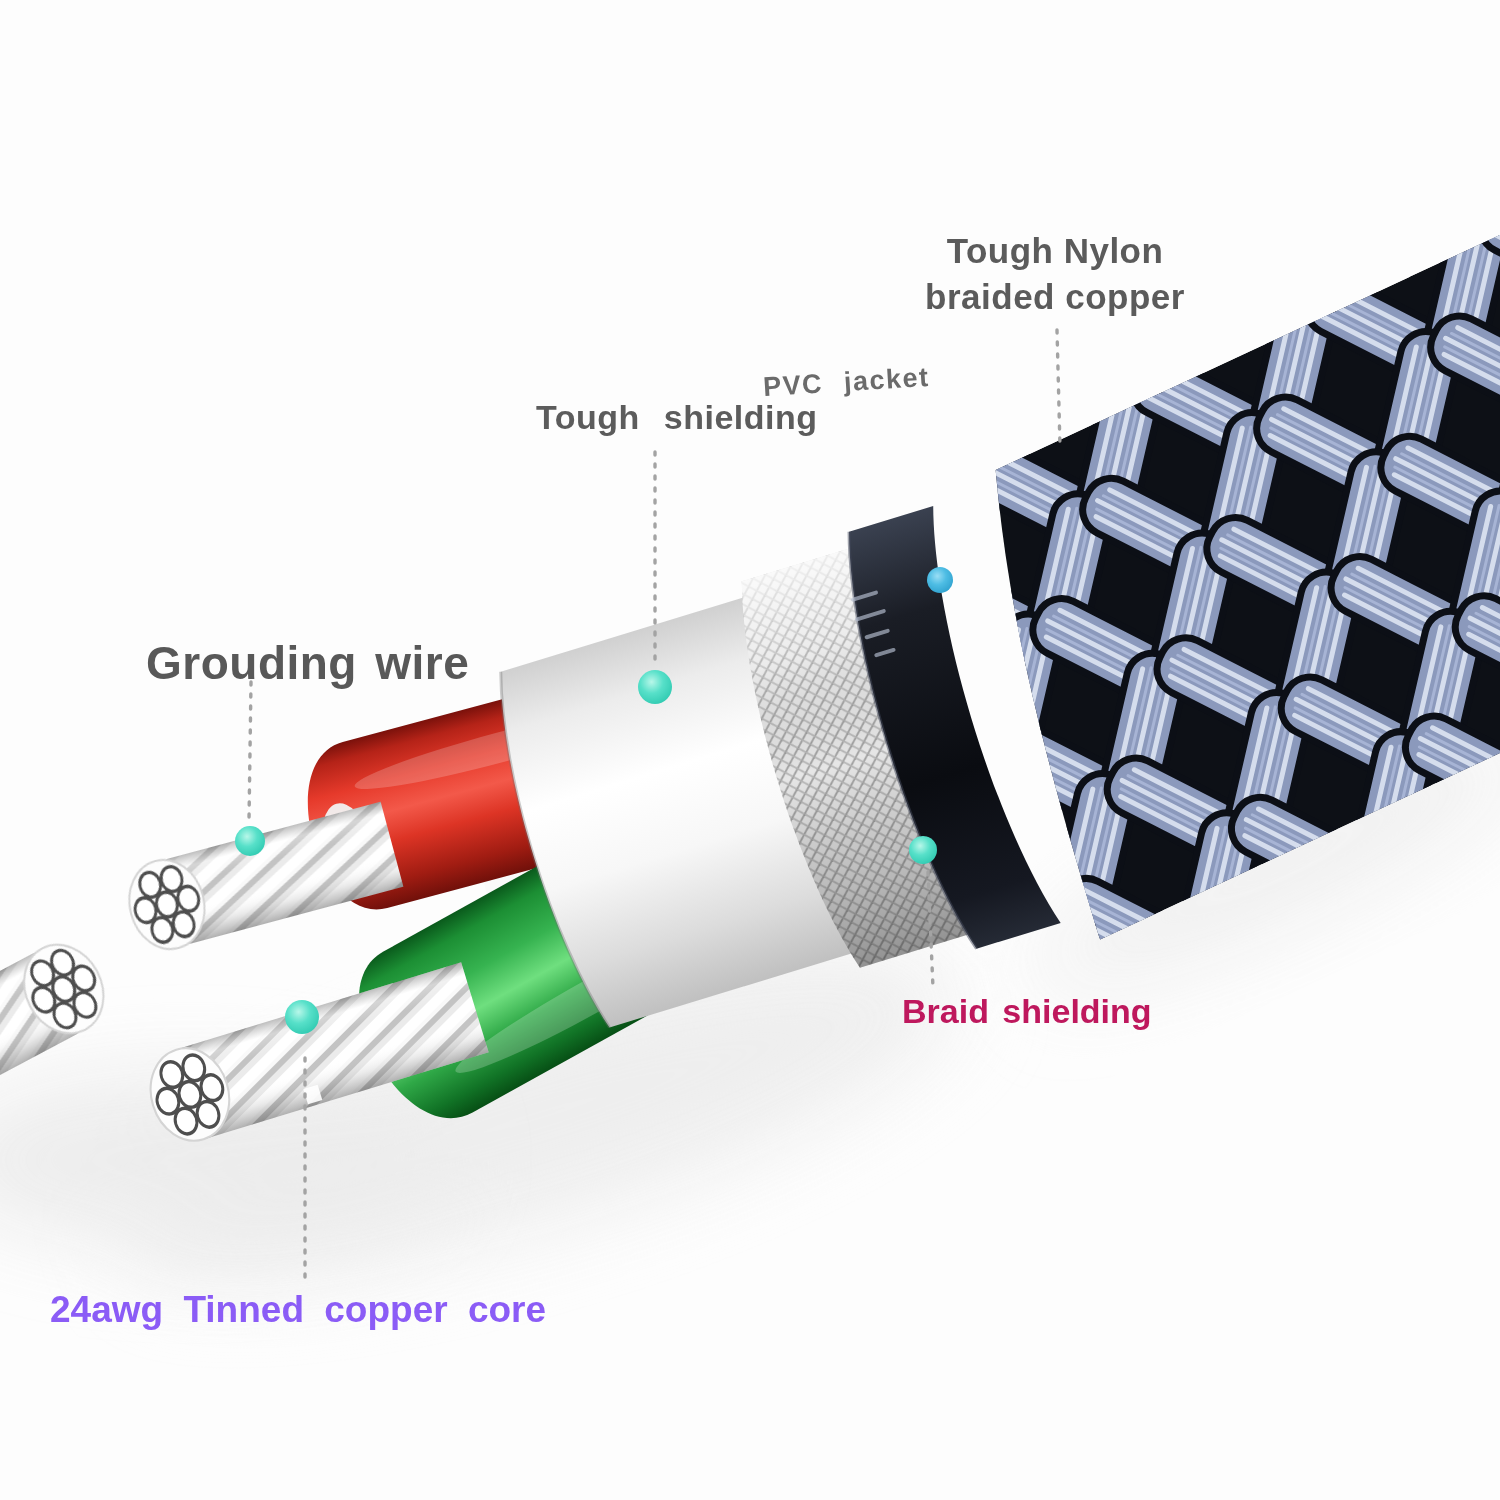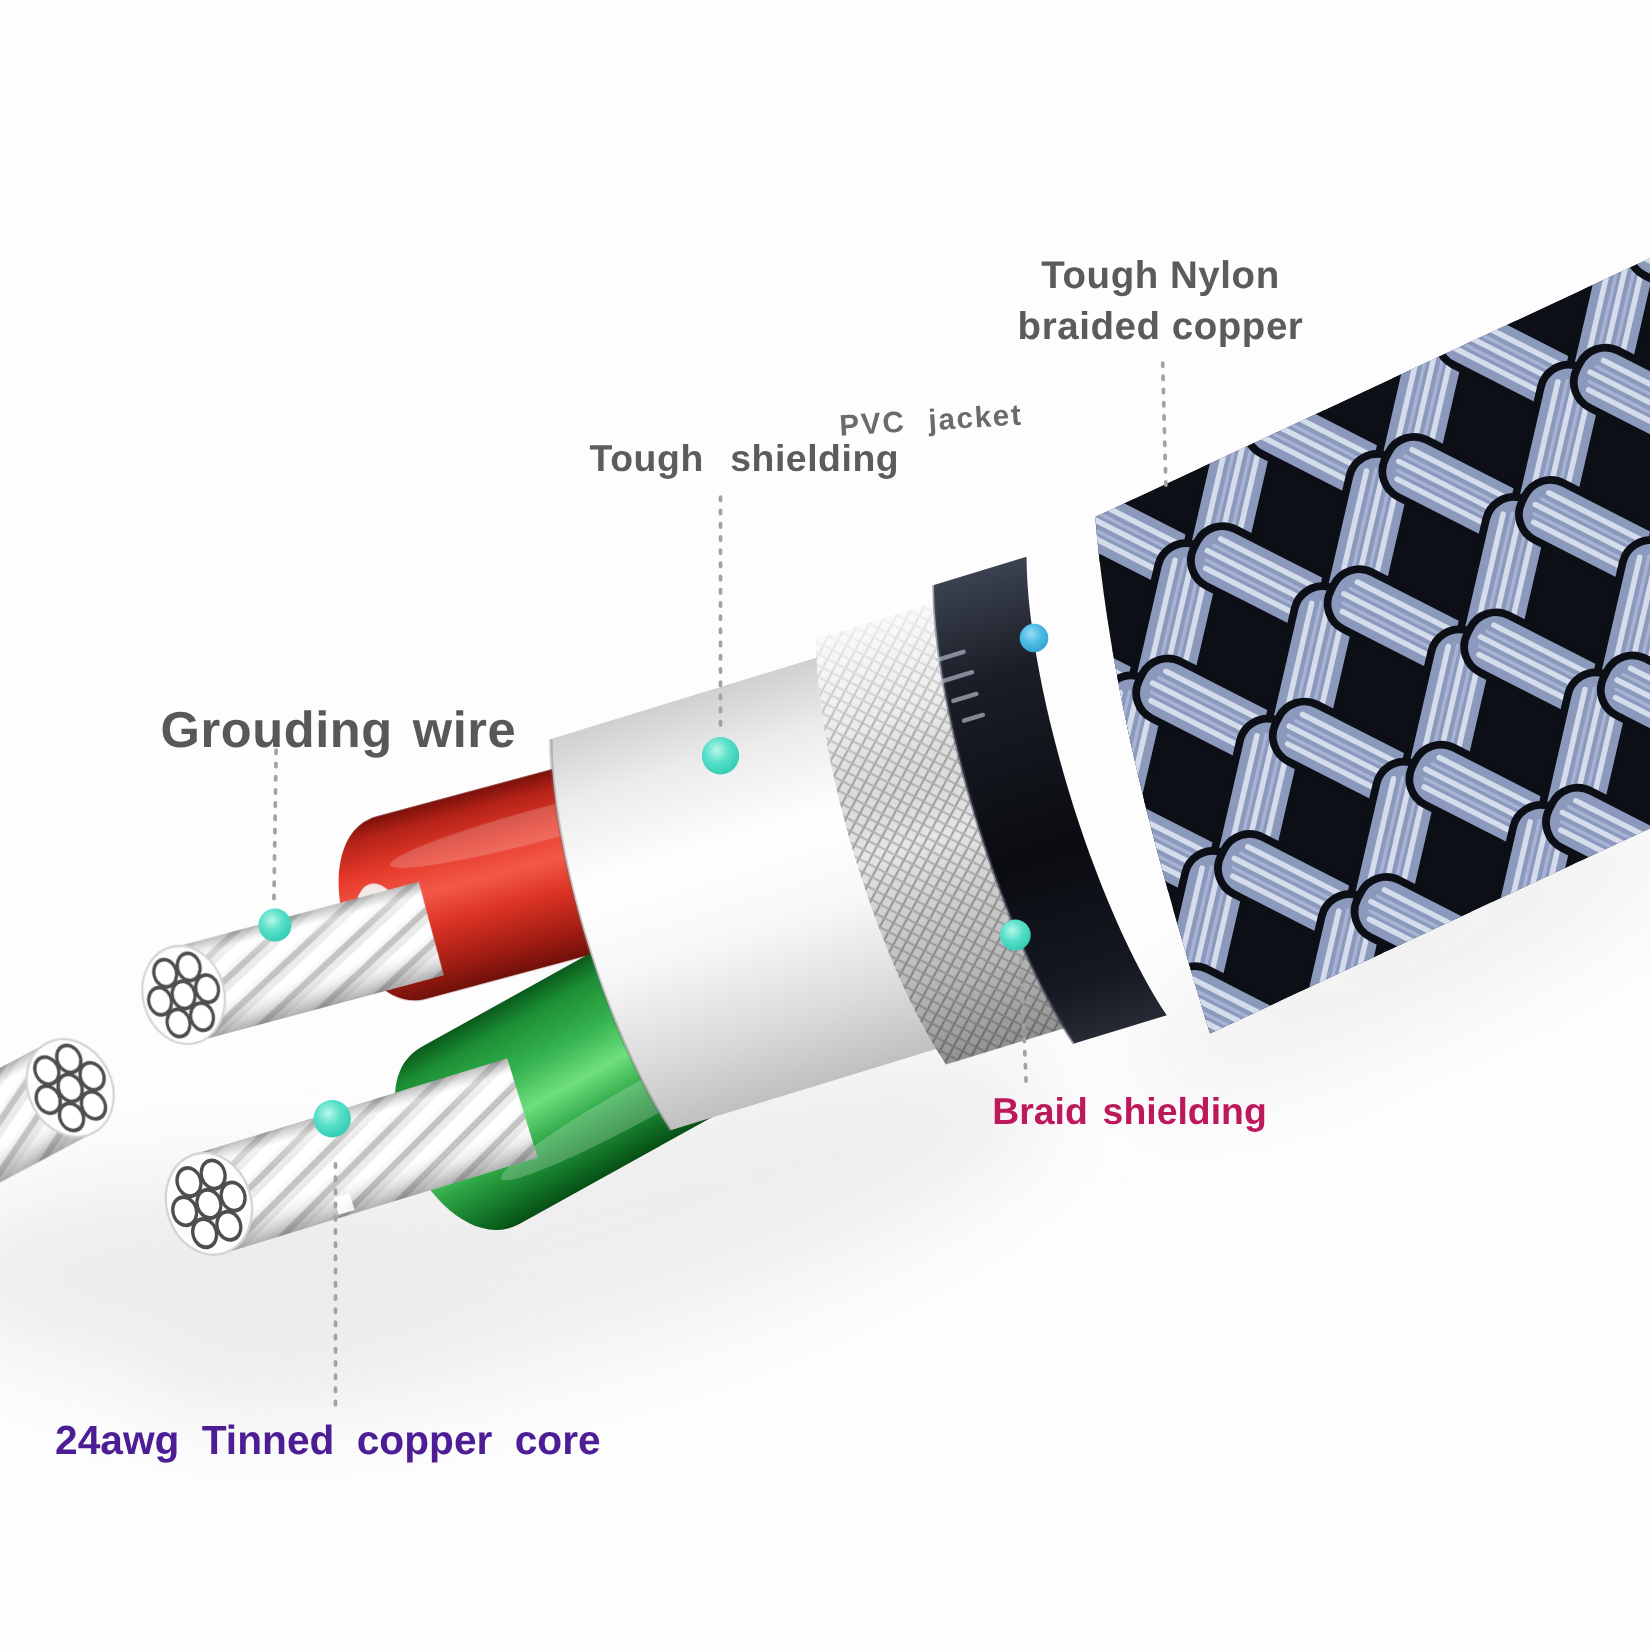--- a/index.html
+++ b/index.html
@@ -8,21 +8,21 @@
   svg.art{position:absolute;left:0;top:0;}
   .lbl{position:absolute;white-space:nowrap;font-weight:700;color:#5d5d5d;}
   #lbl-tough{left:915px;top:228px;width:280px;text-align:center;font-size:35px;
              line-height:1.32;letter-spacing:.5px;color:#5b5b5b;}
   #lbl-tough span{display:block;}
   #lbl-pvc{left:763px;top:367px;font-size:27px;font-weight:600;color:#6b6b6b;
            letter-spacing:1.5px;word-spacing:12px;transform:rotate(-3.5deg);}
   #lbl-foil{left:536px;top:398px;font-size:34px;letter-spacing:.5px;word-spacing:14px;color:#5c5c5c;}
   #lbl-ground{left:146px;top:636px;font-size:46px;letter-spacing:.5px;word-spacing:5px;color:#585858;}
   #lbl-braid{left:902px;top:992px;font-size:34px;word-spacing:4px;color:#be185d;}
-  #lbl-copper{left:50px;top:1289px;font-size:37px;word-spacing:10px;color:#4c1d95;}
+  #lbl-copper{left:50px;top:1289px;font-size:37px;word-spacing:10px;color:#8b5cf6;}
 </style>
 </head>
 <body>
 
 <div class="stage">
 
 <svg class="art" width="1500" height="1500" viewBox="0 0 1500 1500" xmlns="http://www.w3.org/2000/svg" xmlns:xlink="http://www.w3.org/1999/xlink">
   <defs>
     <filter id="soft" x="-60%" y="-60%" width="220%" height="220%">
       <feGaussianBlur stdDeviation="42"></feGaussianBlur>

